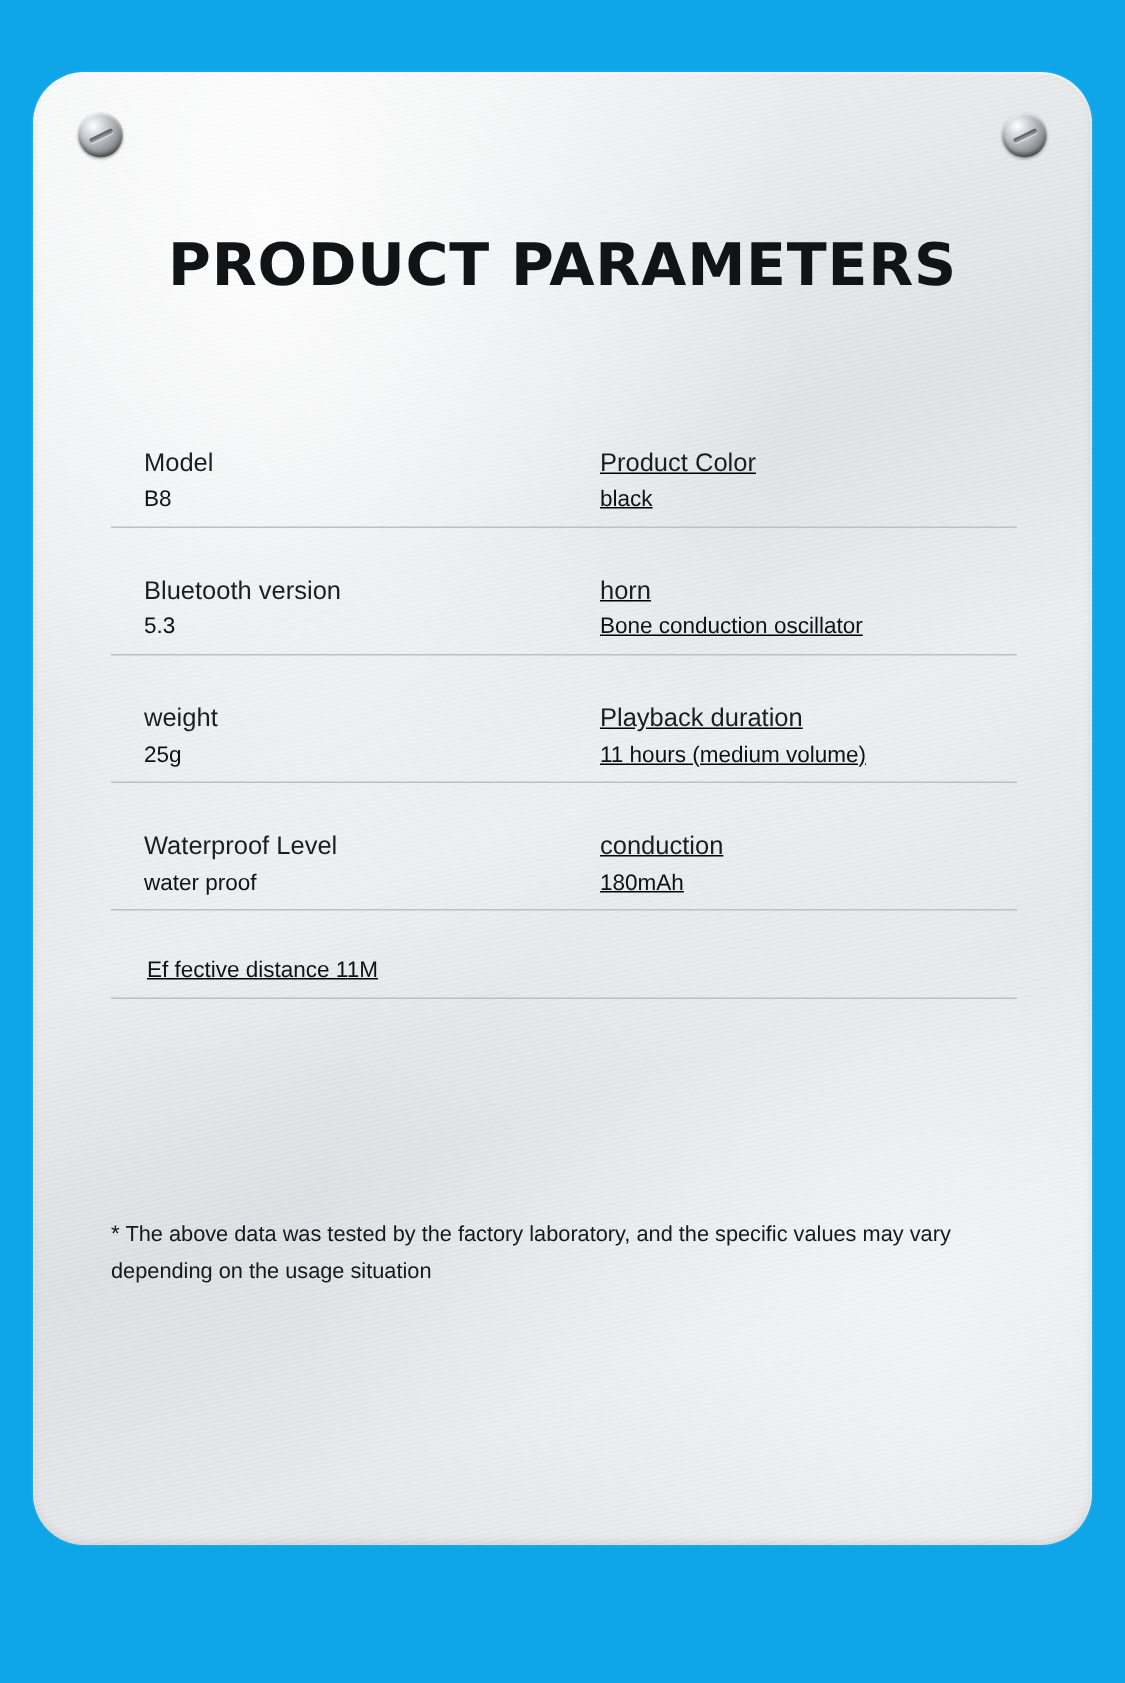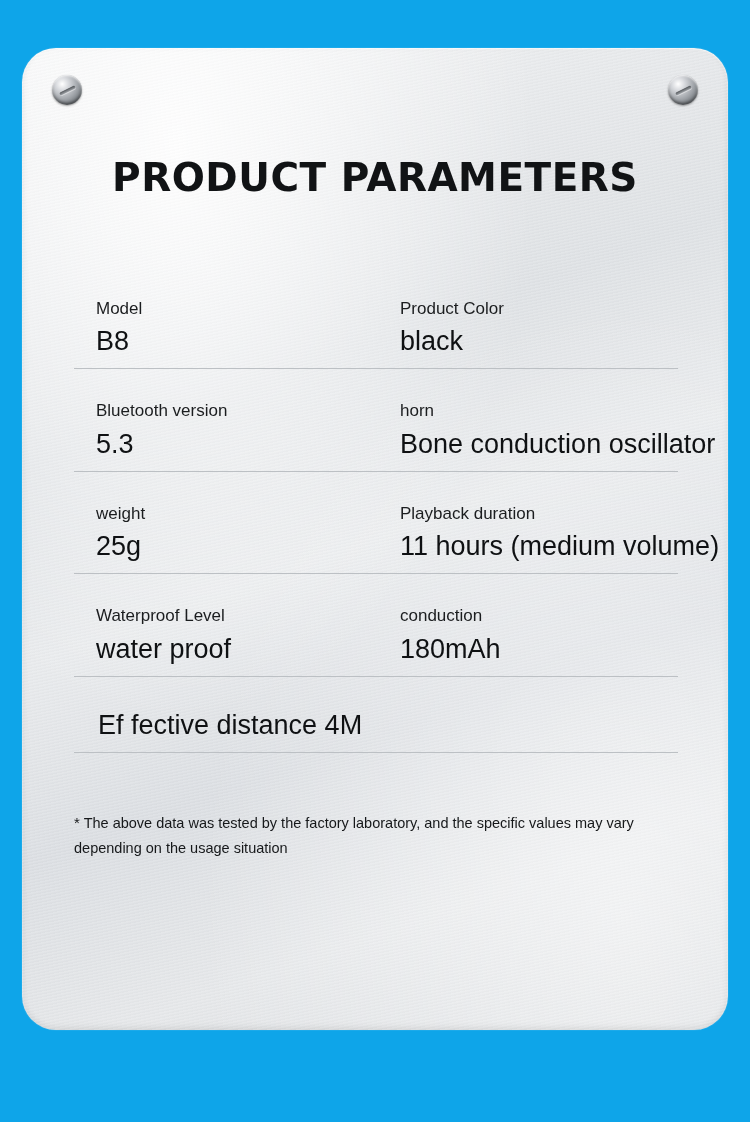--- a/index.html
+++ b/index.html
@@ -92,29 +92,29 @@
     display: flex;
     border-bottom: 1px solid #bcc0c4;
     padding-bottom: 7px;
     margin-bottom: 29px;
   }
   .spec-row:last-of-type { margin-bottom: 0; }
   .cell {
     width: 50%;
     padding-left: 22px;
   }
-  .cell.right { padding-left: 24px; }
+  .cell.right { padding-left: 24px; text-decoration: underline; }
   .cell-label {
     font-size: 17px;
     color: #1b1d1f;
     line-height: 1.55;
     white-space: nowrap;
   }
   .cell-value {
-    font-size: 27px;
+    font-size: 15px;
     color: #0f1113;
     line-height: 1.45;
     white-space: nowrap;
   }
 
   .footnote {
     position: absolute;
     left: 52px;
     top: 762px;
     width: 604px;
@@ -177,21 +177,21 @@
           <div class="cell-value">water proof</div>
         </div>
         <div class="cell right">
           <div class="cell-label">conduction</div>
           <div class="cell-value">180mAh</div>
         </div>
       </div>
 
       <div class="spec-row">
         <div class="cell right">
-          <div class="cell-value">Ef fective distance 4M</div>
+          <div class="cell-value">Ef fective distance 11M</div>
         </div>
       </div>
 
     </div>
 
     <div class="footnote">
       <span class="star">*</span>
       <span>The above data was tested by the factory laboratory, and the specific values may vary depending on the usage situation</span>
     </div>
 

